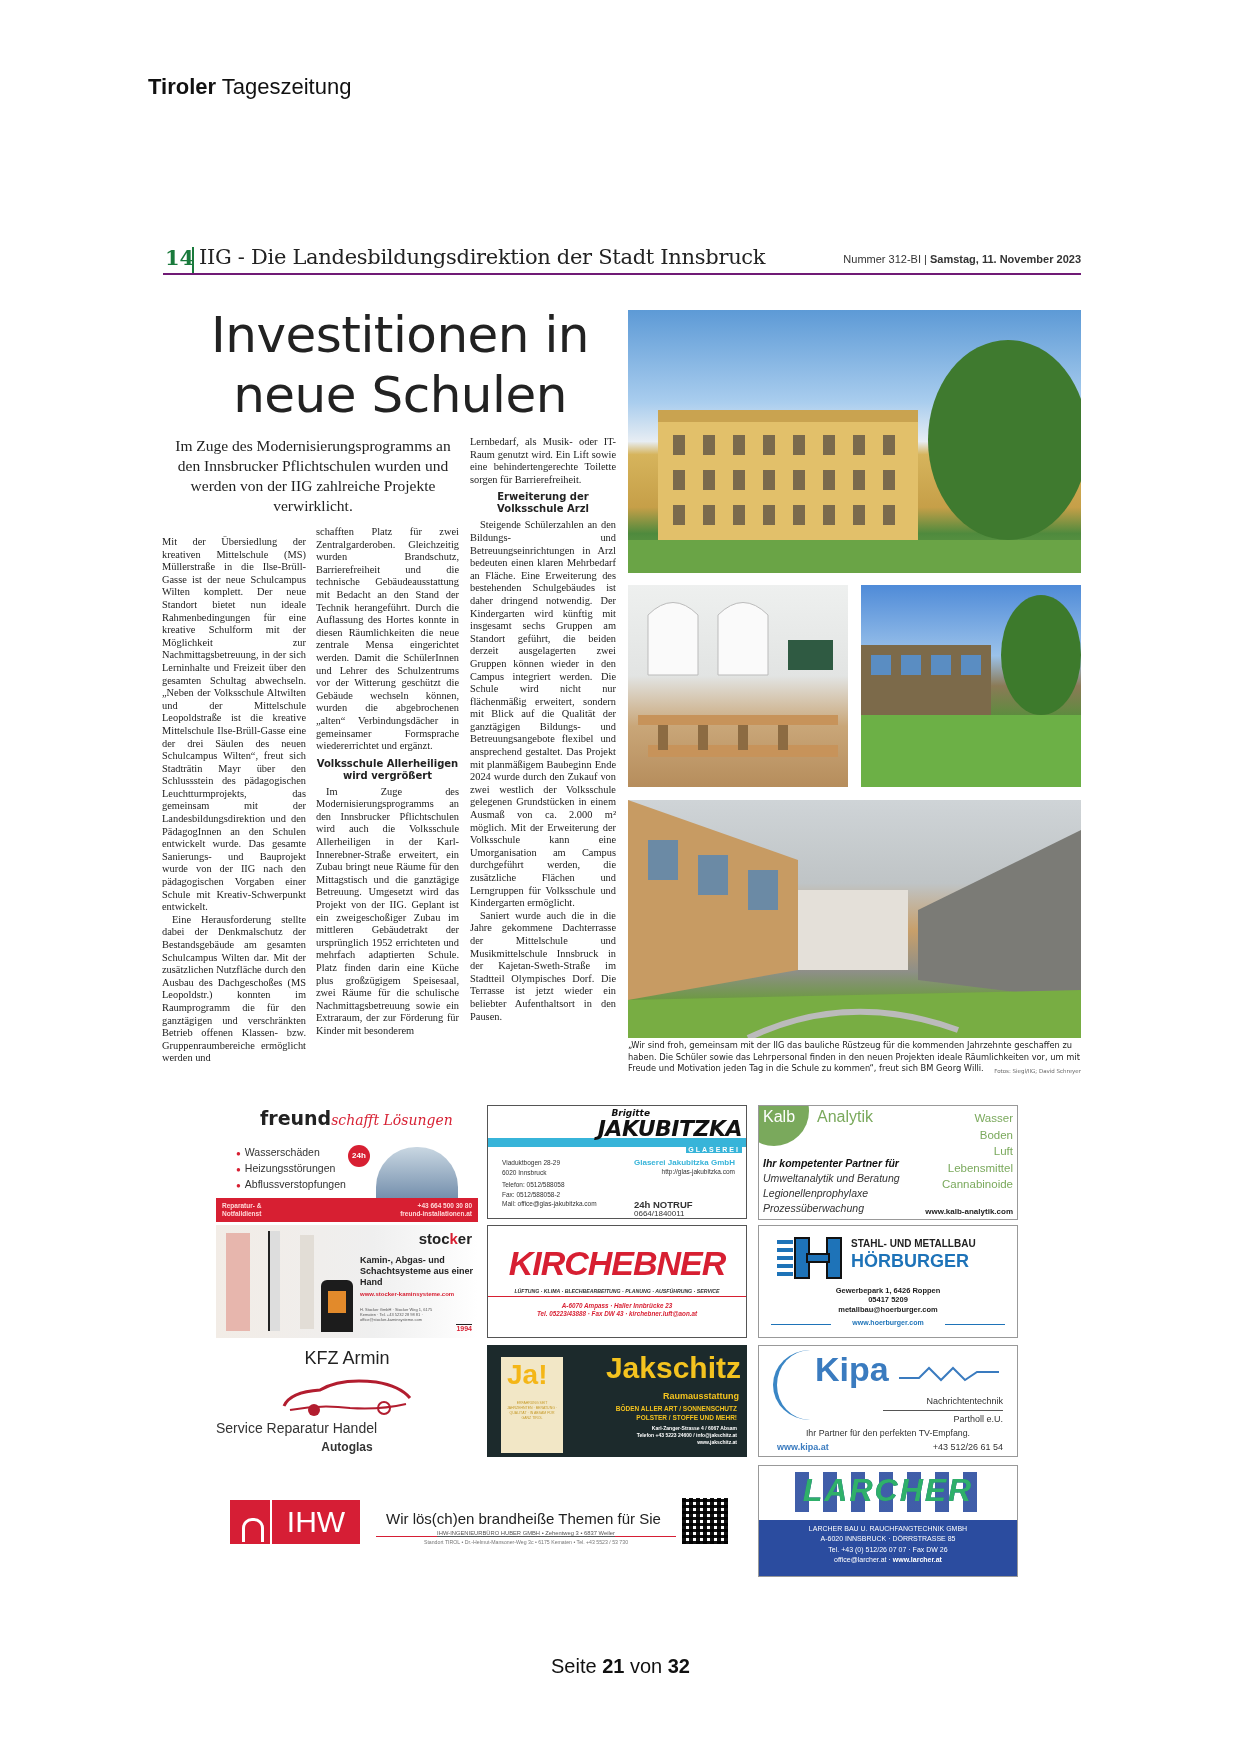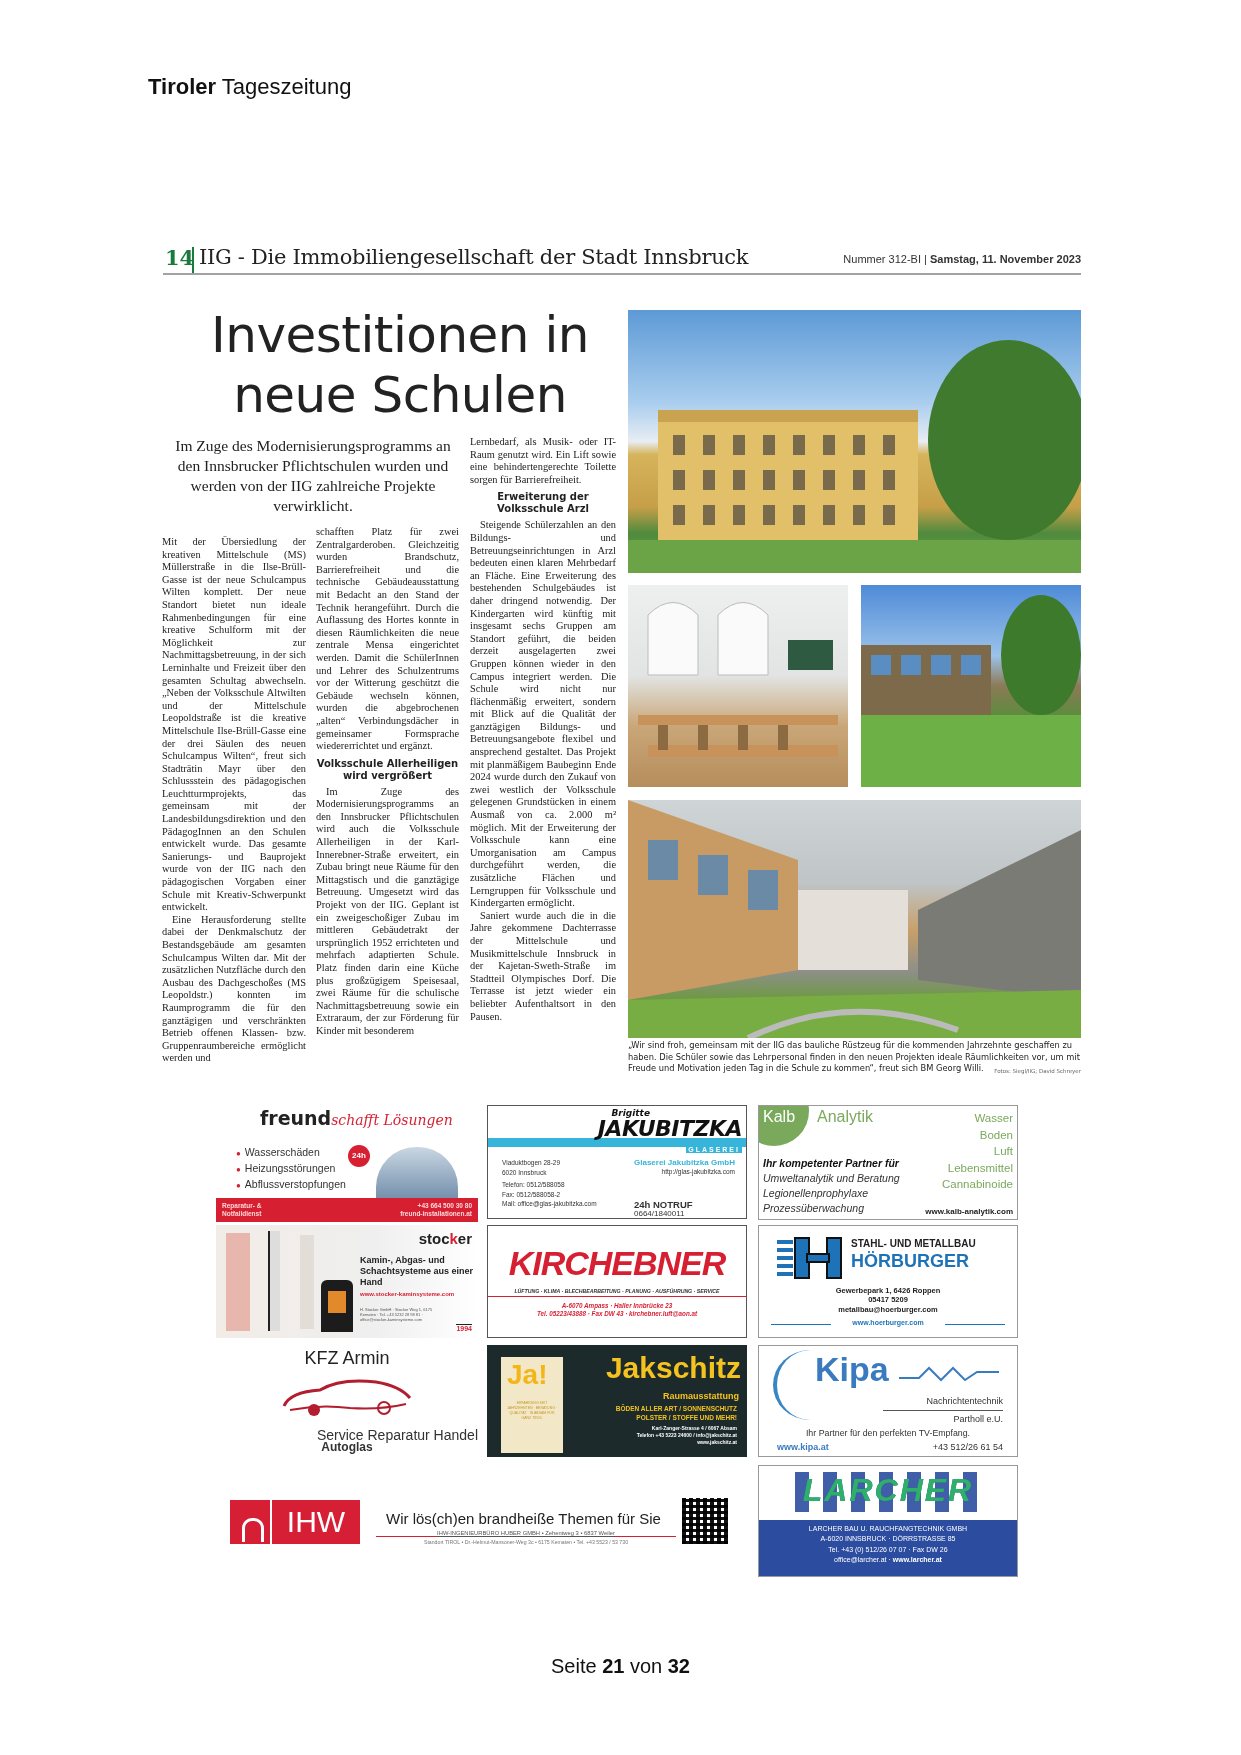--- a/index.html
+++ b/index.html
@@ -4,21 +4,21 @@
 <style>
   html, body { margin:0; padding:0; background:#fff; }
   body { width:1241px; height:1755px; position:relative; overflow:hidden; font-family:"Liberation Sans", sans-serif; color:#111; }
   .abs { position:absolute; }
   .pub-head { left:148px; top:74px; font-size:22px; }
   .pub-head b { font-weight:bold; }
   .page-footer { left:0; width:1241px; top:1655px; text-align:center; font-size:20px; }
   .page-footer b { font-weight:bold; }
 
   
-  .np-header { left:163px; top:245px; width:918px; height:28px; border-bottom:2px solid #a3a3a3; }
+  .np-header { left:163px; top:245px; width:918px; height:28px; border-bottom:2px solid #701a75; }
   .np-pagenum { position:absolute; left:2px; top:0; font-family:"DejaVu Serif", serif; font-size:21px; color:#1a7a3c; font-weight:bold; }
   .np-sep { position:absolute; left:29px; top:2px; width:2px; height:26px; background:#1a7a3c; }
   .np-title { position:absolute; left:36px; top:0; font-family:"DejaVu Serif", serif; font-size:21px; color:#222; letter-spacing:-0.3px; }
   .np-meta { position:absolute; right:0; top:8px; font-size:11px; color:#333; }
   .np-meta b { font-weight:bold; }
 
   .headline { left:180px; top:305px; width:440px; text-align:center; font-family:"DejaVu Sans", sans-serif; font-size:50px; line-height:60px; color:#222; letter-spacing:-0.5px; }
   .lead { left:168px; top:436px; width:290px; text-align:center; font-family:"Liberation Serif", serif; font-size:15.5px; line-height:20px; color:#222; }
 
   .col { font-family:"Liberation Serif", serif; font-size:10.4px; line-height:12.6px; text-align:justify; color:#222; hyphens:auto; }
@@ -91,21 +91,21 @@
   .ad-hoer .h { position:absolute; left:18px; top:10px; width:68px; height:44px; }
   .ad-hoer .t1 { position:absolute; left:92px; top:12px; font-size:10px; font-weight:bold; color:#222; }
   .ad-hoer .t2 { position:absolute; left:92px; top:25px; font-size:18px; font-weight:bold; color:#1e73b8; }
   .ad-hoer .addr { position:absolute; left:0; width:100%; top:60px; text-align:center; font-size:7.5px; line-height:9.3px; font-weight:bold; color:#222; }
   .ad-hoer .url { position:absolute; left:0; width:100%; top:93px; text-align:center; font-size:7px; font-weight:bold; color:#1e73b8; }
   .ad-hoer .line { position:absolute; top:98px; height:1px; background:#1e73b8; width:60px; }
 
   .ad-kfz { left:216px; top:1342px; width:262px; height:118px; background:#fff; }
   .ad-kfz .t { position:absolute; left:0; width:100%; top:6px; text-align:center; font-size:18px; color:#222; }
   .ad-kfz .car { position:absolute; left:64px; top:32px; width:134px; height:42px; }
-  .ad-kfz .s { position:absolute; left:0; width:100%; top:78px; text-align:right; font-size:14px; color:#333;margin-top:7px; }
+  .ad-kfz .s { position:absolute; left:0; width:100%; top:78px; text-align:left; font-size:14px; color:#333; }
   .ad-kfz .g { position:absolute; left:0; width:100%; top:98px; text-align:center; font-size:12px; font-weight:bold; color:#333; }
 
   .ad-jakschitz { left:487px; top:1345px; width:260px; height:112px; background:#1c2a2c; }
   .ad-jakschitz .scroll { position:absolute; left:14px; top:12px; width:62px; height:96px; background:#f2e7c6; }
   .ad-jakschitz .ja { position:absolute; left:20px; top:14px; font-size:28px; font-weight:bold; color:#f4b617; }
   .ad-jakschitz .small { position:absolute; left:18px; top:56px; width:54px; font-size:3.5px; line-height:5px; color:#c69b2b; text-align:center; }
   .ad-jakschitz .name { position:absolute; right:6px; top:6px; font-size:30px; font-weight:bold; color:#f4c31f; }
   .ad-jakschitz .sub { position:absolute; right:8px; top:46px; font-size:9px; font-weight:bold; color:#f4c31f; }
   .ad-jakschitz .cat { position:absolute; right:10px; top:60px; text-align:right; font-size:6.5px; line-height:8.5px; font-weight:bold; color:#f4c31f; }
   .ad-jakschitz .addr { position:absolute; right:10px; top:80px; text-align:right; font-size:5px; line-height:7px; font-weight:bold; color:#fff; }
@@ -139,21 +139,21 @@
 </head>
 <body>
 
 <div class="abs pub-head">
   <b>Tiroler</b><span> Tageszeitung</span>
 </div>
 
 <div class="abs np-header">
   <span class="np-pagenum">14</span>
   <span class="np-sep"></span>
-  <span class="np-title">IIG - Die Immobiliengesellschaft der Stadt Innsbruck</span>
+  <span class="np-title">IIG - Die Landesbildungsdirektion der Stadt Innsbruck</span>
   <span class="np-meta">
     <span>Nummer 312-BI</span> | <b>Samstag, 11. November 2023</b>
   </span>
 </div>
 
 <div class="abs headline">Investitionen in neue Schulen</div>
 <div class="abs lead">Im Zuge des Modernisierungsprogramms an den Innsbrucker Pflichtschulen wurden und werden von der IIG zahlreiche Projekte verwirklicht.</div>
 
 <div class="abs col col1">
   <p>Mit der Übersiedlung der kreativen Mittelschule (MS) Müllerstraße in die Ilse-Brüll-Gasse ist der neue Schulcampus Wilten komplett. Der neue Standort bietet nun ideale Rahmenbedingungen für eine kreative Schulform mit der Möglichkeit zur Nachmittagsbetreuung, in der sich Lerninhalte und Freizeit über den gesamten Schultag abwechseln. „Neben der Volksschule Altwilten und der Mittelschule Leopoldstraße ist die kreative Mittelschule Ilse-Brüll-Gasse eine der drei Säulen des neuen Schulcampus Wilten“, freut sich Stadträtin Mayr über den Schlussstein des pädagogischen Leuchtturmprojekts, das gemeinsam mit der Landesbildungsdirektion und den PädagogInnen an den Schulen entwickelt wurde. Das gesamte Sanierungs- und Bauprojekt wurde von der IIG nach den pädagogischen Vorgaben einer Schule mit Kreativ-Schwerpunkt entwickelt.</p>

